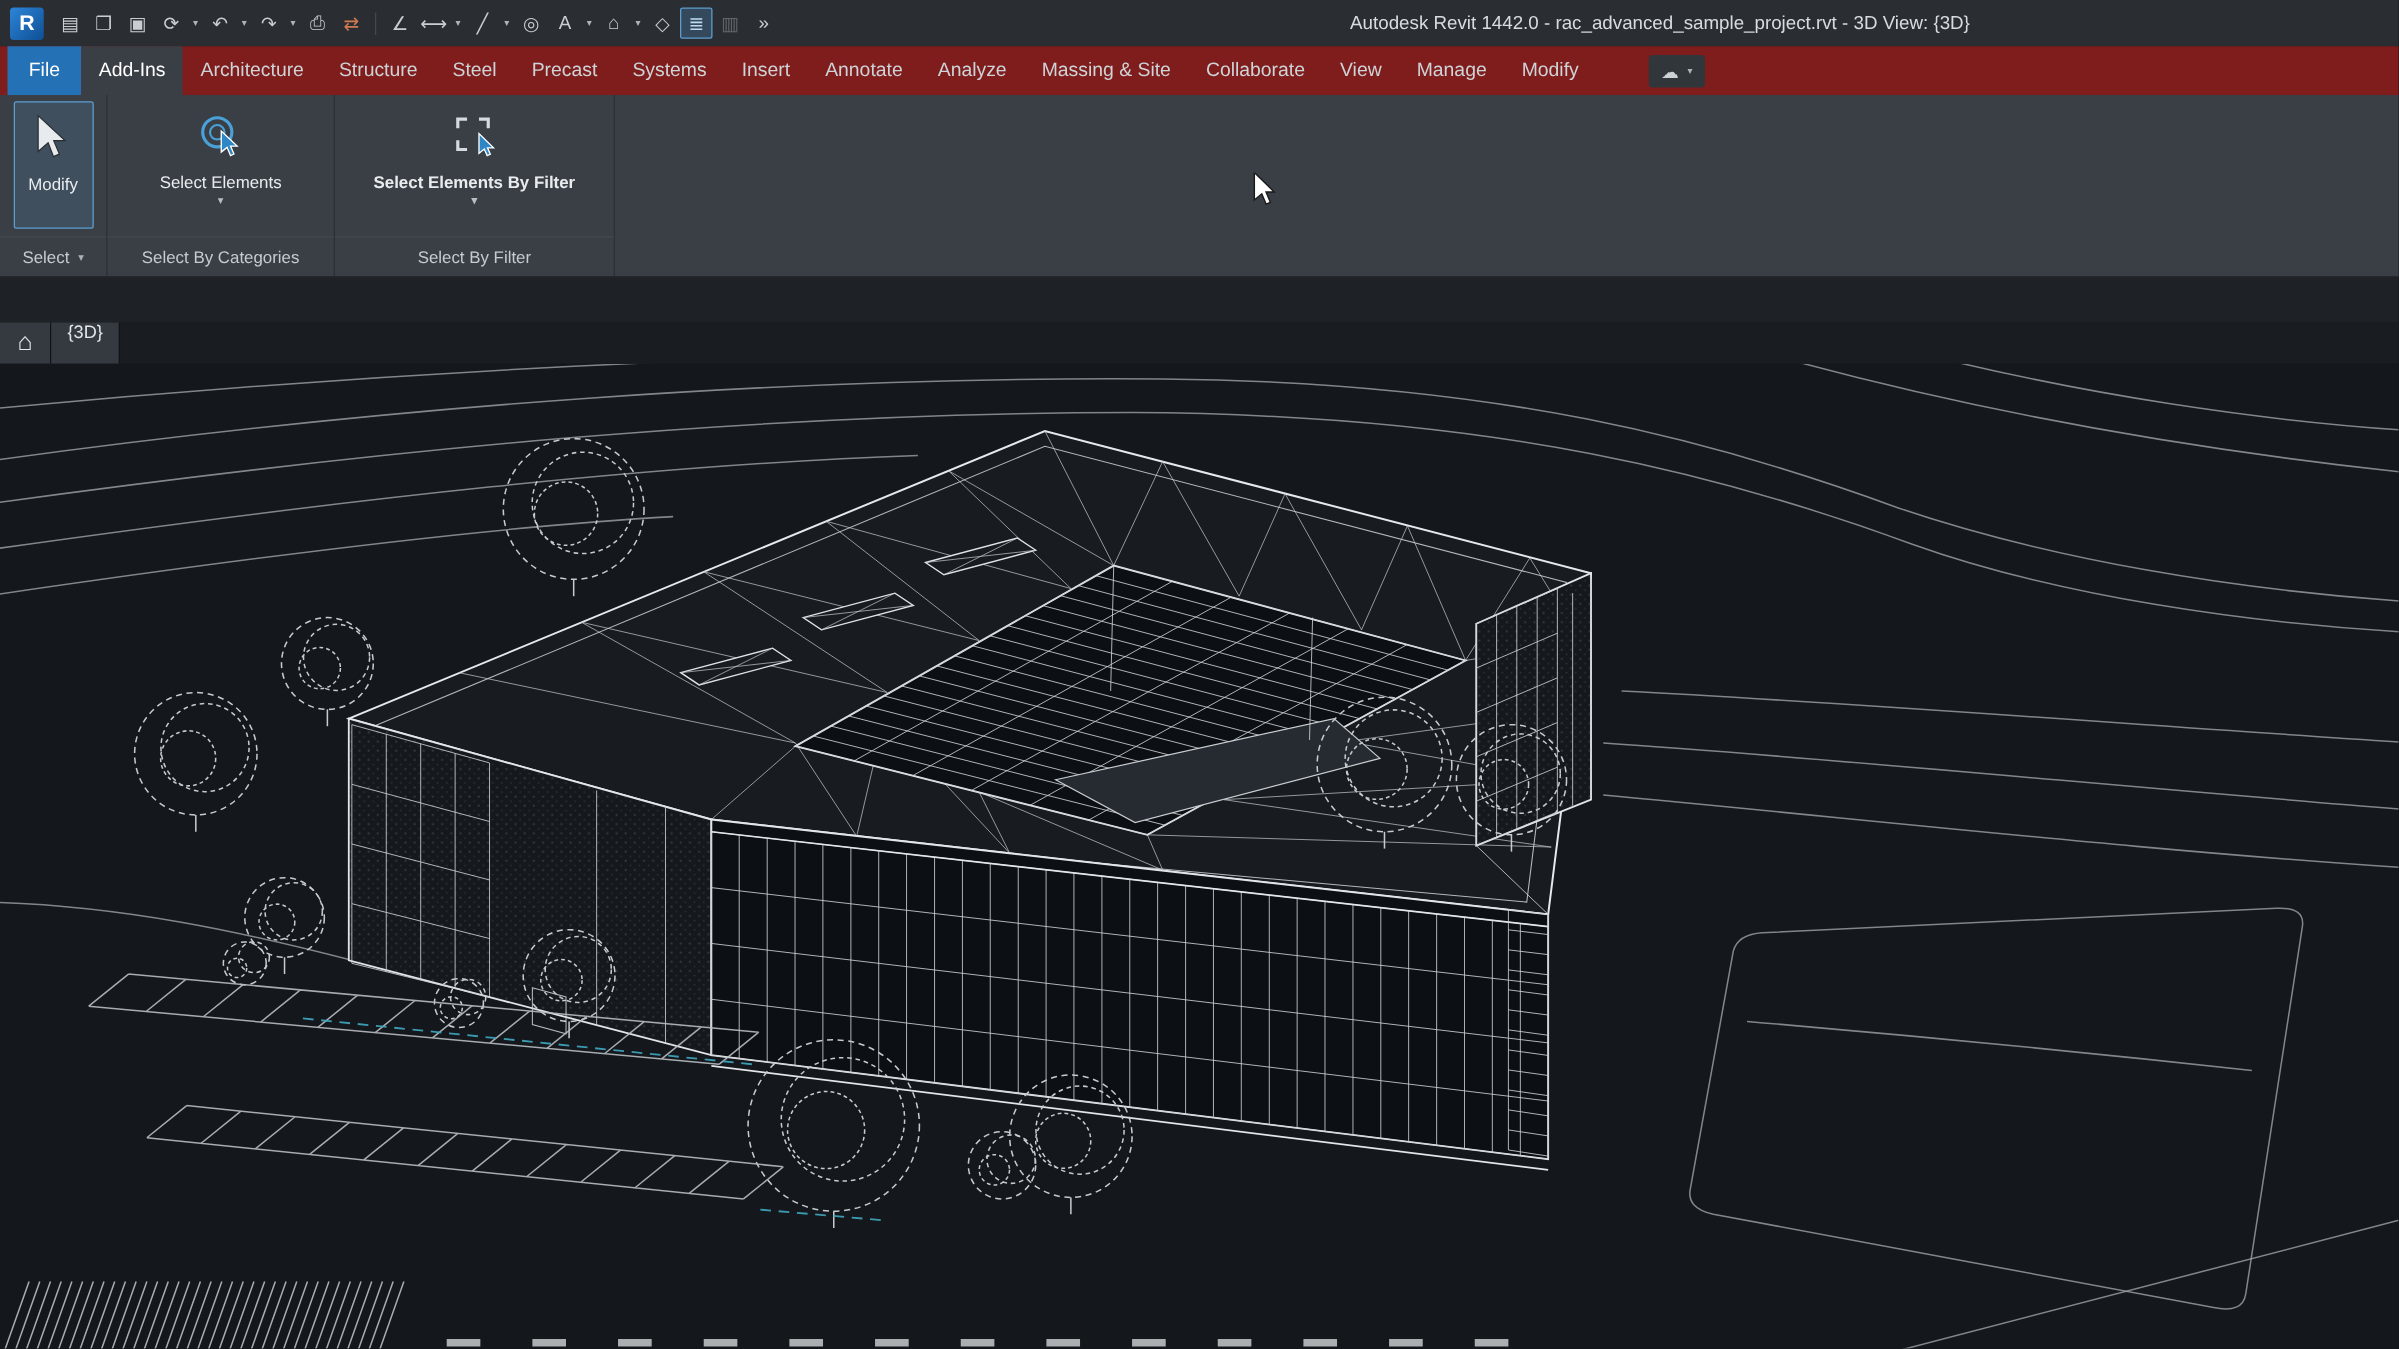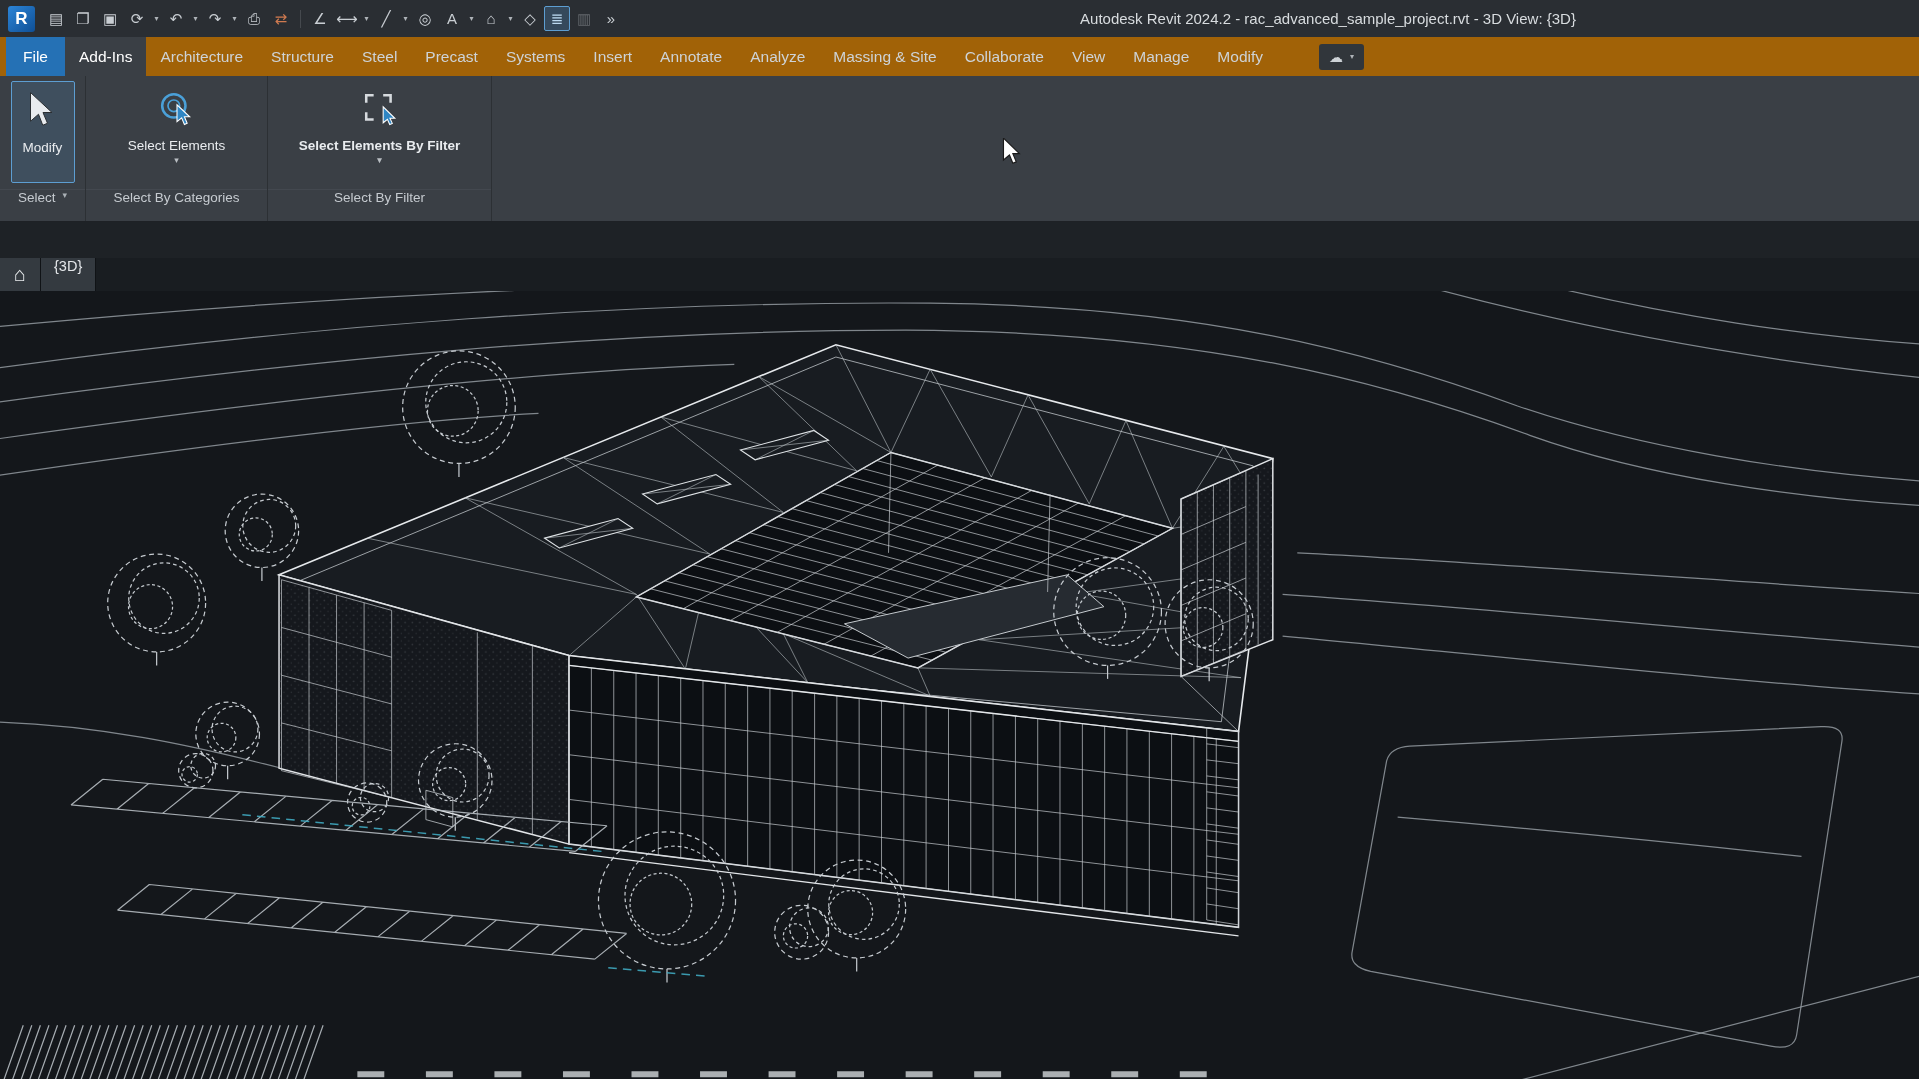--- a/index.html
+++ b/index.html
@@ -17,35 +17,35 @@
   .qat{display:flex;align-items:center;gap:1px;}
   .qat-icon{width:26px;height:25px;display:flex;align-items:center;justify-content:center;
     color:#c9ced3;font-size:15px;border-radius:2px;box-sizing:border-box;}
   .qat-active{background:rgba(86,156,214,.25);border:1px solid #5d9ed2;color:#bcd9f0;}
   .qat-disabled{opacity:.35;}
   .qat-caret{width:11px;height:25px;color:#aeb3b8;font-size:8px;display:flex;align-items:center;justify-content:center;}
   .qat-sep{width:1px;height:18px;background:#45494e;margin:0 5px;}
   .title-text{flex:1;text-align:center;color:#d8dcdf;font-size:15px;margin-left:120px;
     white-space:nowrap;overflow:hidden;text-overflow:ellipsis;}
   
-  .tabbar{position:absolute;left:0;top:37px;width:100%;height:39px;background:#a16207;
+  .tabbar{position:absolute;left:0;top:37px;width:100%;height:39px;background:#7f1d1d;
     display:flex;align-items:stretch;padding-left:6px;box-sizing:border-box;}
   .tabs-wrap{display:flex;align-items:stretch;}
   .tab{display:flex;align-items:center;padding:0 14px;color:#ced3d7;font-size:15.5px;white-space:nowrap;}
   .tab.file{background:#2571b5;color:#fff;padding:0 17px;}
   .tab.active{background:#3a3f45;color:#fff;}
   .cloud-btn{margin-left:42px;align-self:center;height:26px;padding:0 10px;background:#31363b;
     border-radius:3px;color:#cdd2d6;display:flex;align-items:center;gap:7px;font-size:14px;}
   .cloud-btn .c2{font-size:8px;color:#aeb3b8;}
   
   .ribbon{position:absolute;left:0;top:76px;width:100%;height:146px;background:#3a3f45;
     display:flex;align-items:stretch;box-sizing:border-box;border-bottom:1px solid #1e2125;}
   .panel{display:flex;flex-direction:column;border-right:1px solid #2c3034;box-sizing:border-box;}
   .panel-body{flex:1;display:flex;align-items:flex-start;justify-content:center;padding-top:5px;}
-  .panel-title{height:31px;display:flex;justify-content:center;gap:7px;
+  .panel-title{height:31px;display:flex;align-items:center;justify-content:center;gap:7px;
     color:#c6cbd0;font-size:13.5px;border-top:1px solid #43484f;}
   .panel-title .pt-caret{font-size:9px;color:#aab0b5;}
   .big-btn{display:flex;flex-direction:column;align-items:center;justify-content:flex-start;
     padding-top:9px;box-sizing:border-box;border:1px solid transparent;border-radius:2px;}
   .big-btn .b-label{color:#e9ecef;font-size:13.5px;margin-top:11px;white-space:nowrap;}
   .big-btn .b-caret{color:#b9bec3;font-size:9px;margin-top:3px;line-height:9px;}
   .modify-btn{width:64px;height:102px;background:rgba(91,156,213,.18);border:1px solid #5d9ed2;}
   
   .options-bar{position:absolute;left:0;top:222px;width:100%;height:36px;background:#1e2226;}
   .viewtabbar{position:absolute;left:0;top:258px;width:100%;height:33px;background:#191d21;
@@ -102,21 +102,21 @@
       <span class="qat-icon">◎</span>
       <span class="qat-icon">A</span>
       <span class="qat-caret">▾</span>
       <span class="qat-icon">⌂</span>
       <span class="qat-caret">▾</span>
       <span class="qat-icon">◇</span>
       <span class="qat-icon qat-active">≣</span>
       <span class="qat-icon qat-disabled">▥</span>
       <span class="qat-icon">»</span>
     </div>
-  <div class="title-text">Autodesk Revit 2024.2 - rac_advanced_sample_project.rvt - 3D View: {3D}</div>
+  <div class="title-text">Autodesk Revit 1442.0 - rac_advanced_sample_project.rvt - 3D View: {3D}</div>
 </div>
 
 <div class="tabbar">
   <div class="tabs-wrap">
       <div class="tab file">File</div>
       <div class="tab active">Add-Ins</div>
       <div class="tab">Architecture</div>
       <div class="tab">Structure</div>
       <div class="tab">Steel</div>
       <div class="tab">Precast</div>

